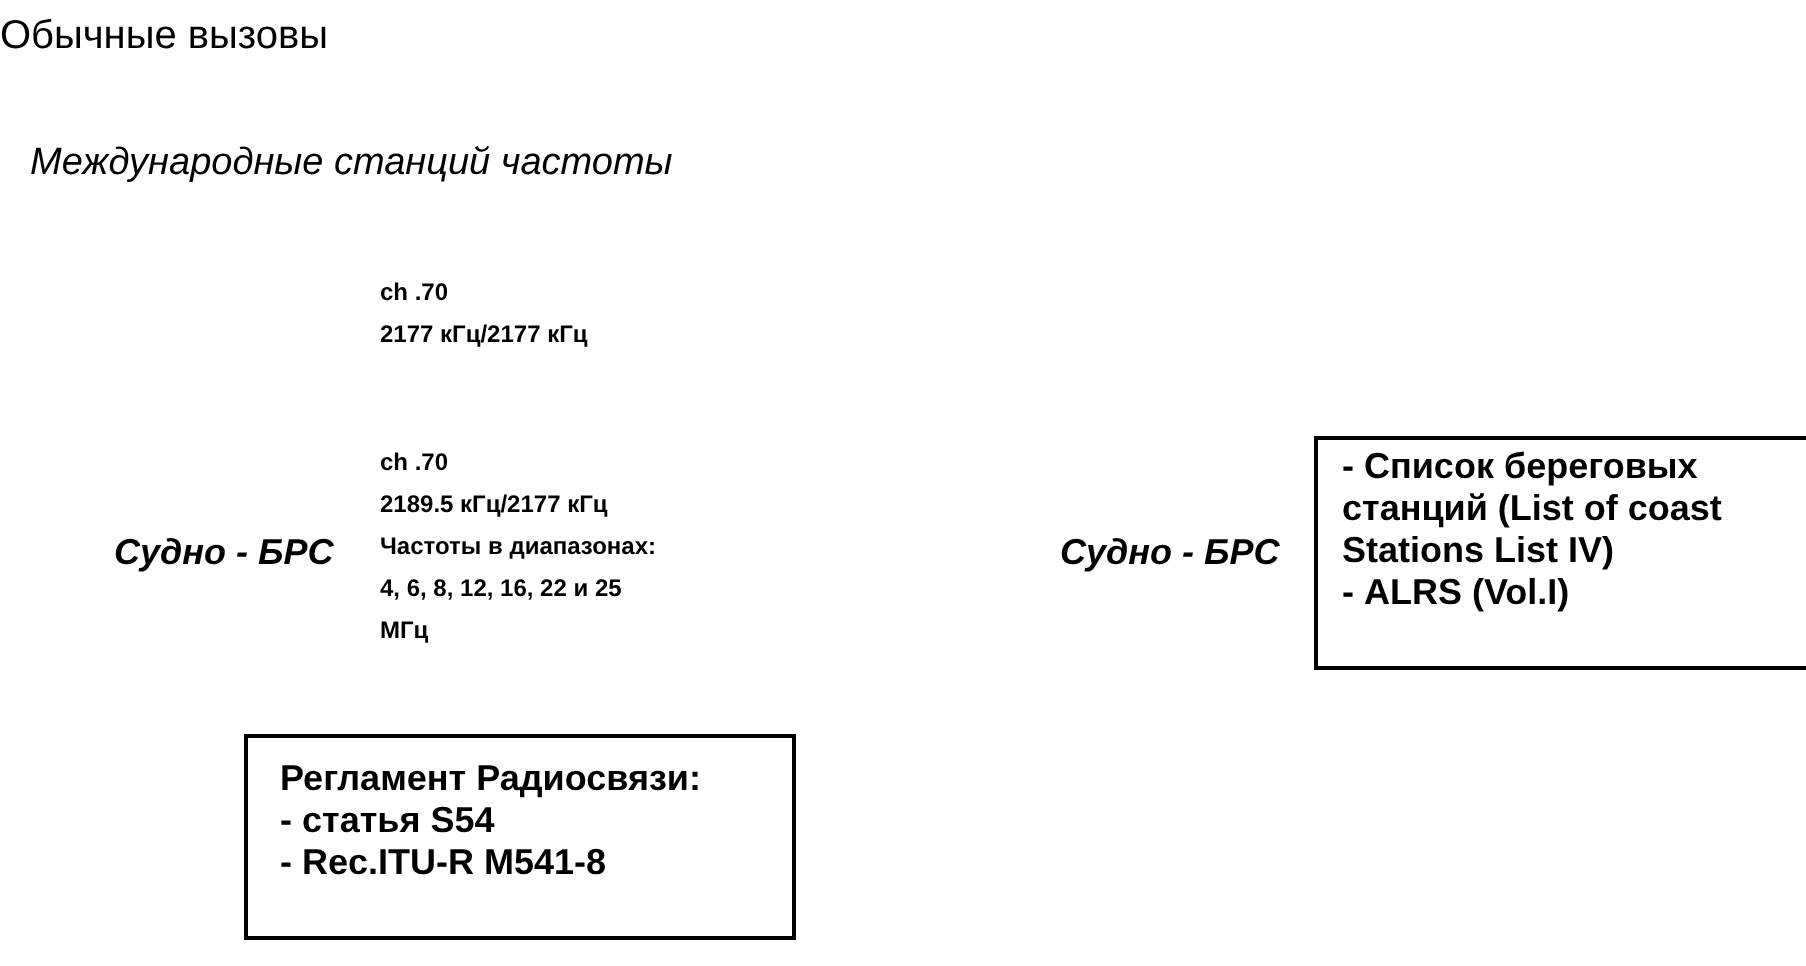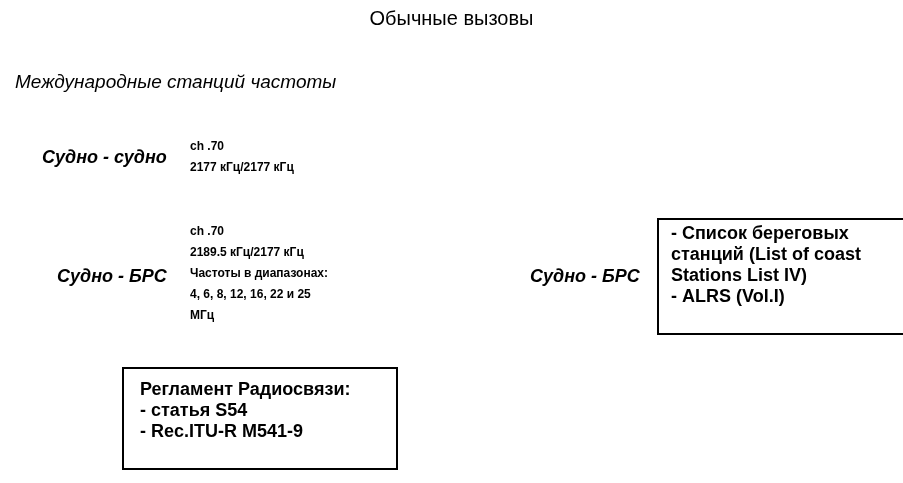--- a/index.html
+++ b/index.html
@@ -13,21 +13,21 @@
       width: 903px;
       height: 483px;
       background: #ffffff;
       overflow: hidden;
     }
     .abs { position: absolute; }
     .slide-title {
       left: 0;
       top: 7px;
       width: 903px;
-      text-align: center;
+      text-align: left;
       font-size: 20px;
       font-weight: 400;
       line-height: 23px;
       white-space: pre-line;
     }
     .col-heading {
       top: 70px;
       font-size: 19px;
       font-style: italic;
       font-weight: 400;
@@ -82,21 +82,20 @@
 </head>
 <body>
 
 <div class="slide">
 
   <div class="abs slide-title">Обычные вызовы</div>
 
   <div class="abs col-heading heading-intl">Международные станций частоты</div>
 
 
-  <div class="abs row-label label-ship-ship">Судно - судно</div>
 
   <div class="abs body-text freq-ship-ship">ch .70
 2177 кГц/2177 кГц</div>
 
   <div class="abs row-label label-ship-crs-i">Судно - БРС</div>
 
   <div class="abs body-text freq-ship-crs-i">ch .70
 2189.5 кГц/2177 кГц
 Частоты в диапазонах:
 4, 6, 8, 12, 16, 22 и 25
@@ -104,15 +103,15 @@
 
   <div class="abs row-label label-ship-crs-n">Судно - БРС</div>
 
   <div class="abs ref-box">- Список береговых
 станций (List of coast
 Stations List IV)
 - ALRS (Vol.I)</div>
 
   <div class="abs reg-box">Регламент Радиосвязи:
 - статья S54
-- Rec.ITU-R M541-9</div>
+- Rec.ITU-R M541-8</div>
 
 </div>
 
 </body></html>

